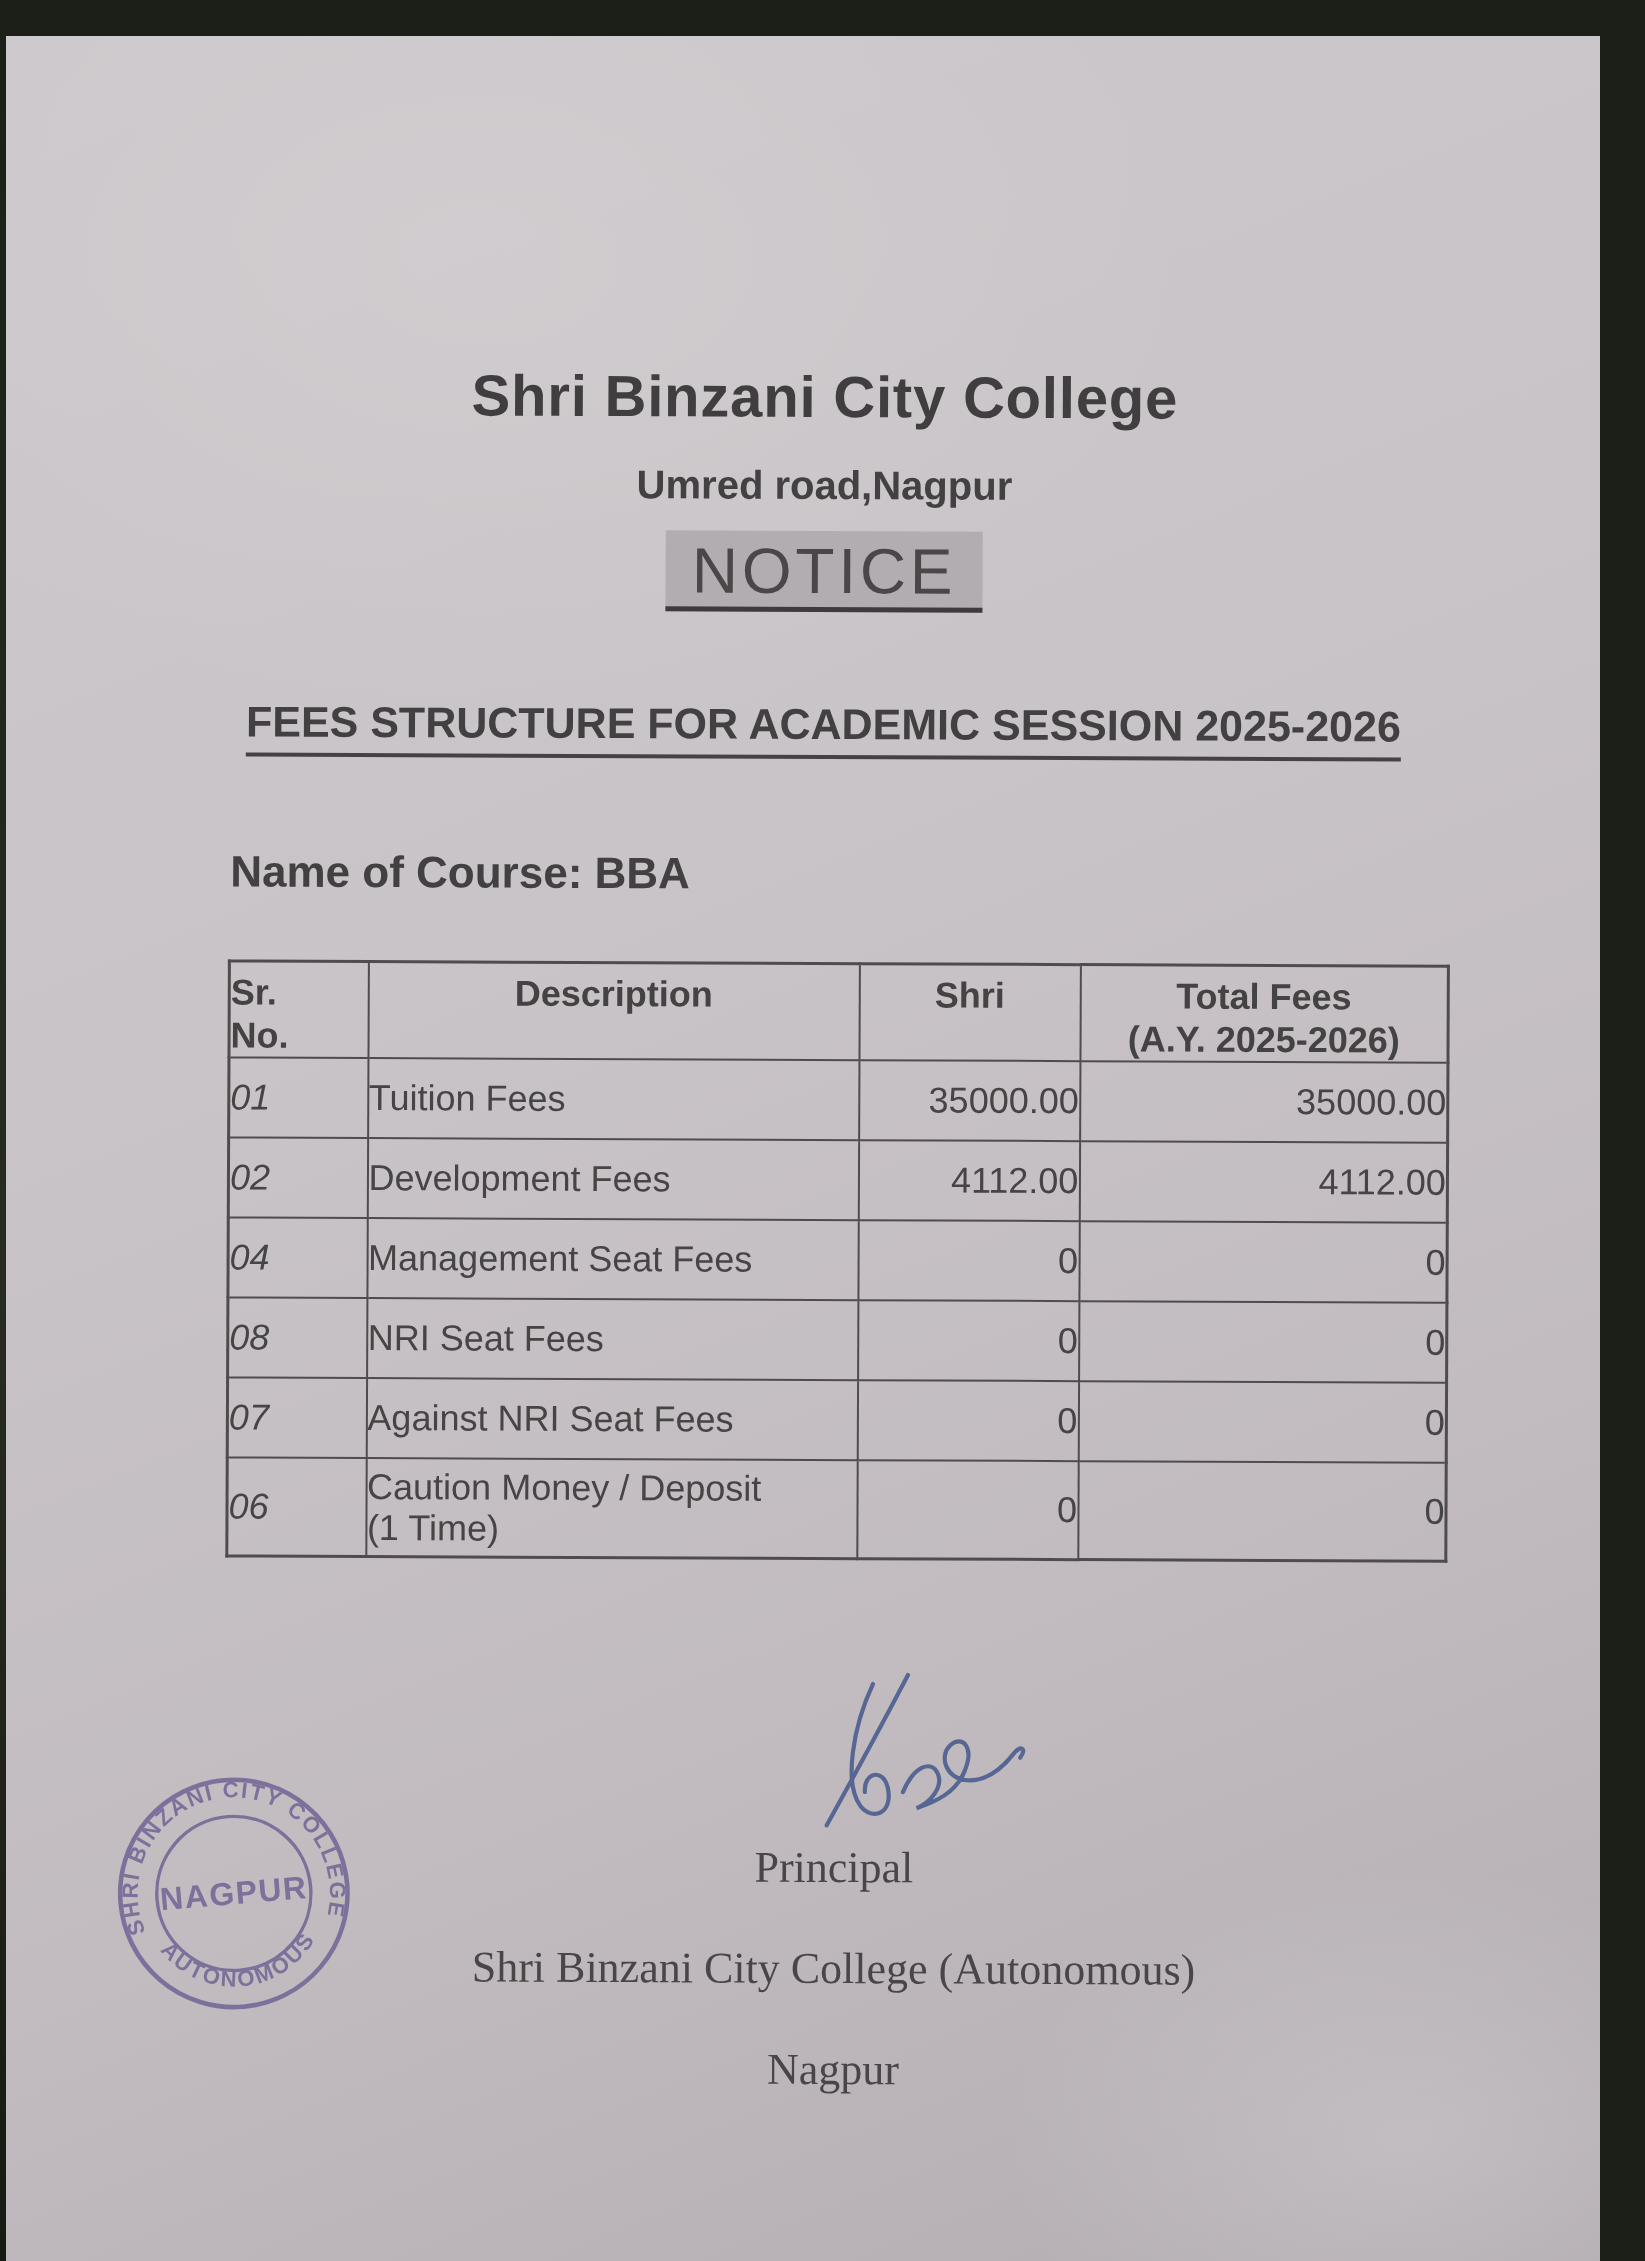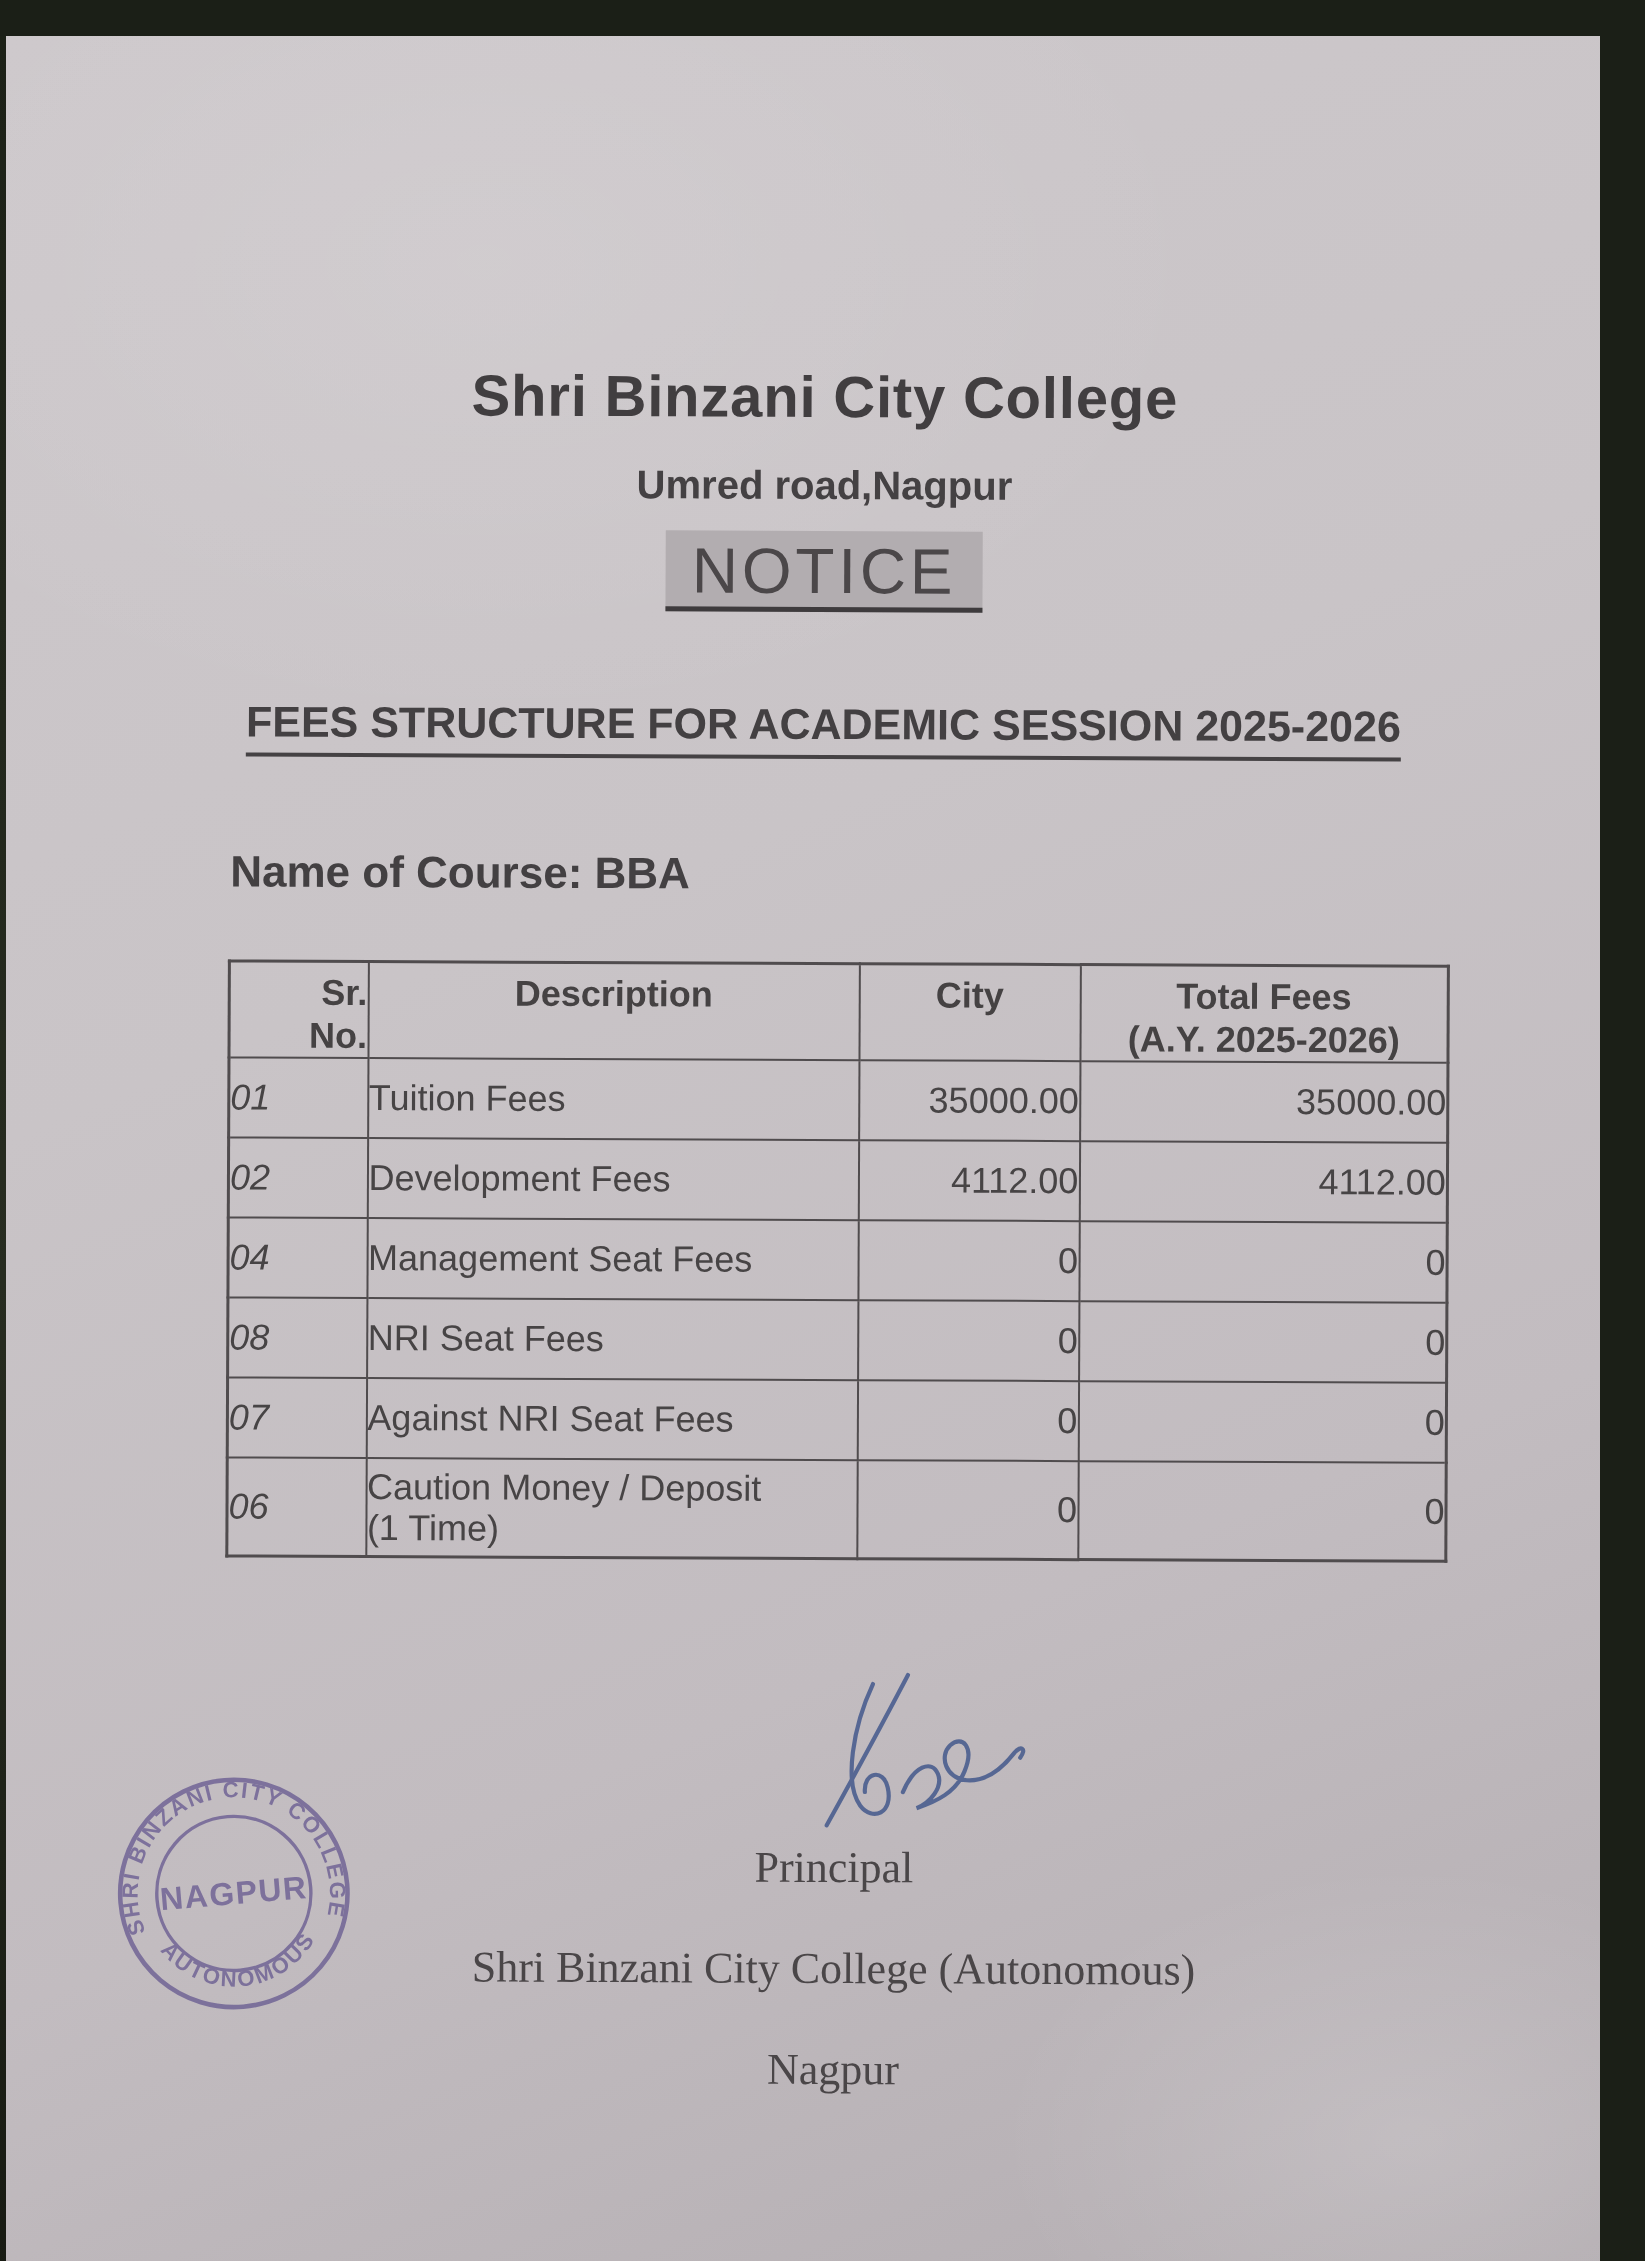--- a/index.html
+++ b/index.html
@@ -32,21 +32,21 @@
 
   
   .fees-table{position:absolute;left:228px;top:926px;width:1219px;
       border:3px solid #504c4e;border-collapse:collapse;table-layout:fixed;
       color:#474445;font-size:36px;}
   .fees-table td,.fees-table th{border:2.3px solid #504c4e;padding:0;vertical-align:middle;
       background:transparent;font-weight:normal;}
   .col-sr{width:139px;} .col-desc{width:491px;} .col-fees{width:221px;} .col-total{width:368px;}
   .fees-table thead th{height:85px;vertical-align:top;padding-top:9.1px;
       font-weight:bold;color:#454243;text-align:center;line-height:1.18;}
-  .fees-table thead .hdr-sr{text-align:right;}
+  .fees-table thead .hdr-sr{text-align:left;}
   .fees-table tbody td{height:78px;}
   .fees-table tbody tr.tall td{height:96px;}
   .cell-sr{padding-left:44px;text-align:left;font-style:italic;}
   .cell-desc{padding-left:34px;text-align:left;line-height:1.15;}
   .cell-fees{padding-right:21.3px;text-align:right;}
   .cell-total{padding-right:23px;text-align:right;}
 
   
   .signature-scribble{position:absolute;left:791px;top:1628px;}
   .sig-credentials{position:absolute;top:1781px;left:0;width:1676px;text-align:center;
@@ -83,21 +83,21 @@
           <col class="col-fees">
           <col class="col-total">
       </colgroup>
       <thead>
         <tr>
           <th class="hdr-sr">
             <div>Sr.</div>
             <div>No.</div>
           </th>
           <th>Description</th>
-          <th>City</th>
+          <th>Shri</th>
           <th>
             <div>Total Fees</div>
             <div>(A.Y. 2025-2026)</div>
           </th>
         </tr>
       </thead>
       <tbody>
         <tr>
           <td class="cell-sr">01</td>
           <td class="cell-desc">Tuition Fees</td>

